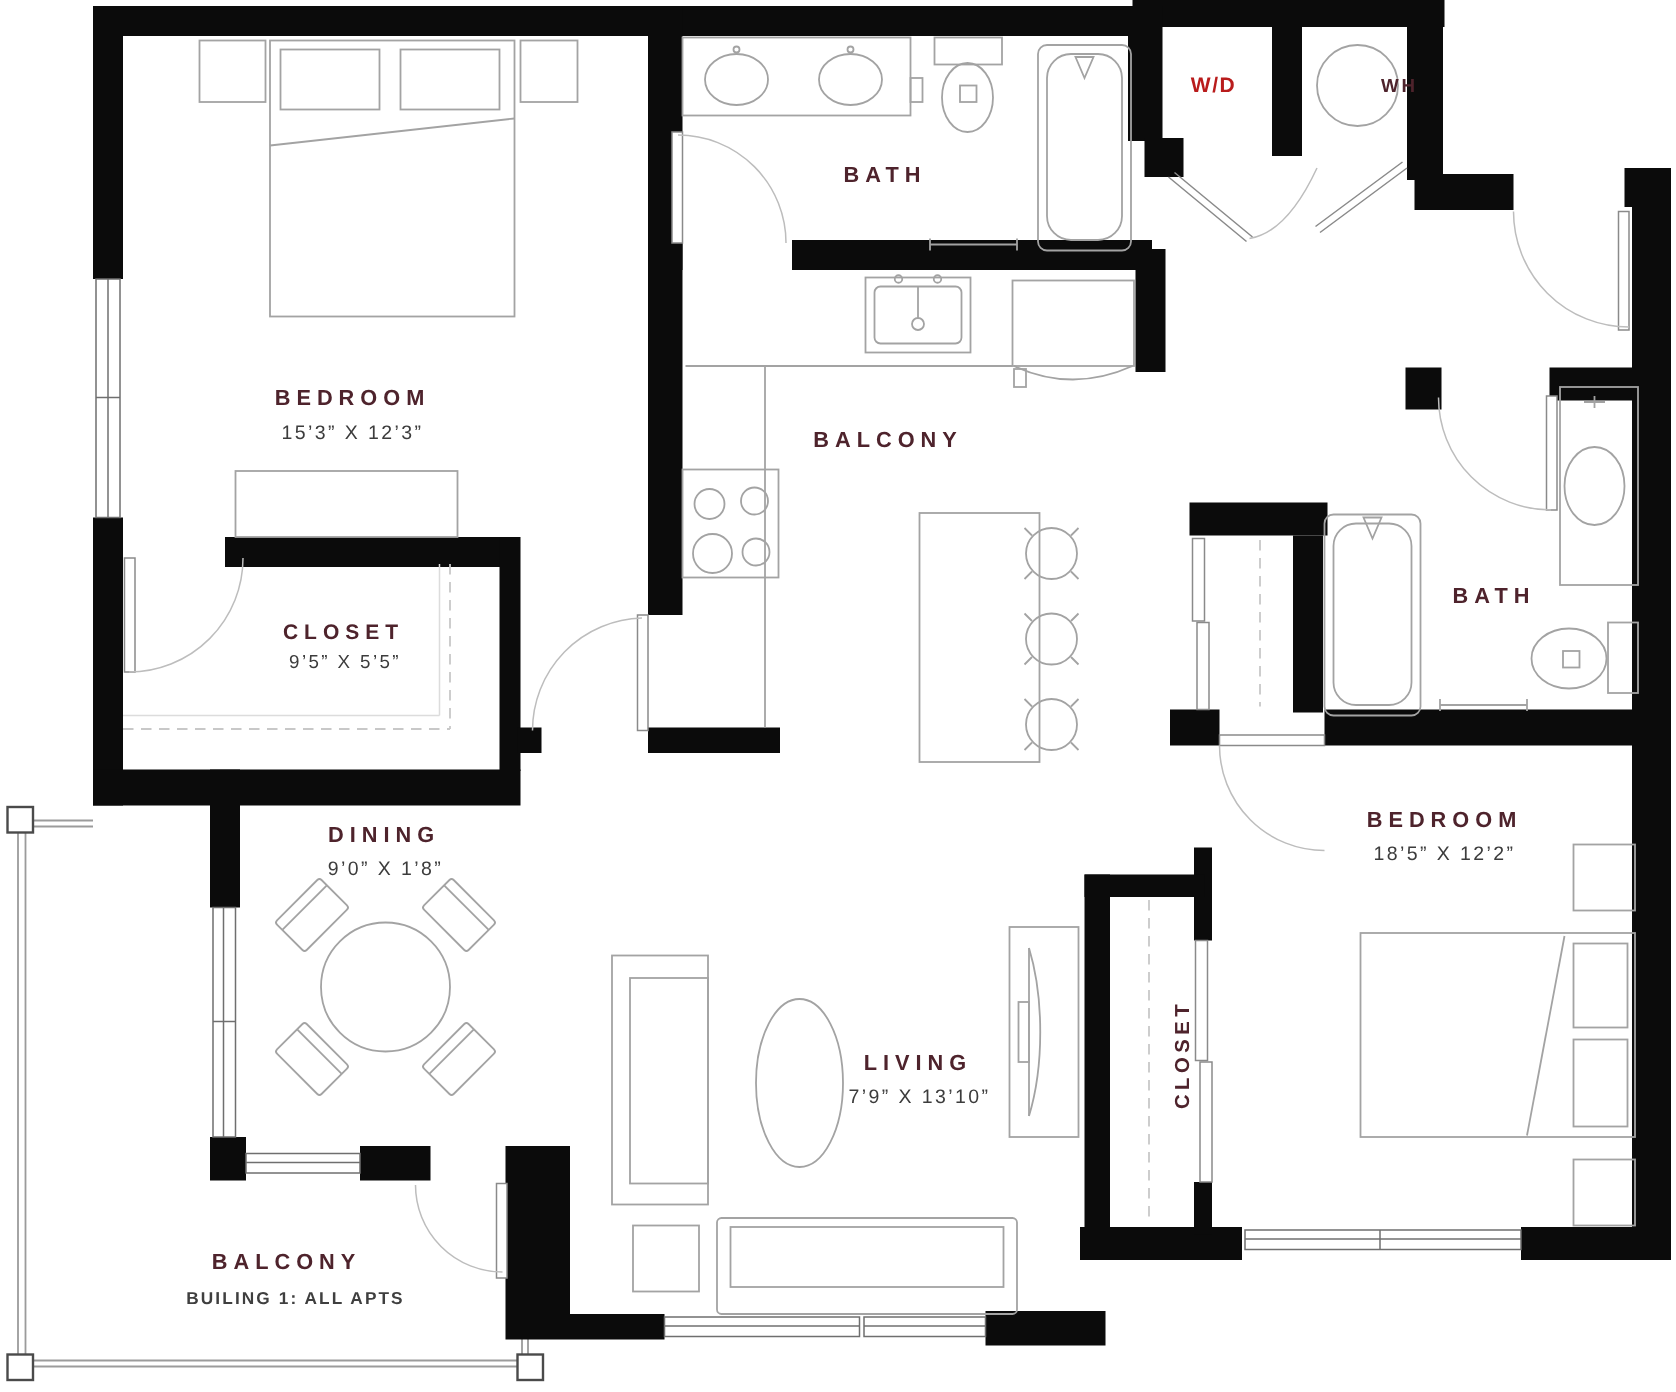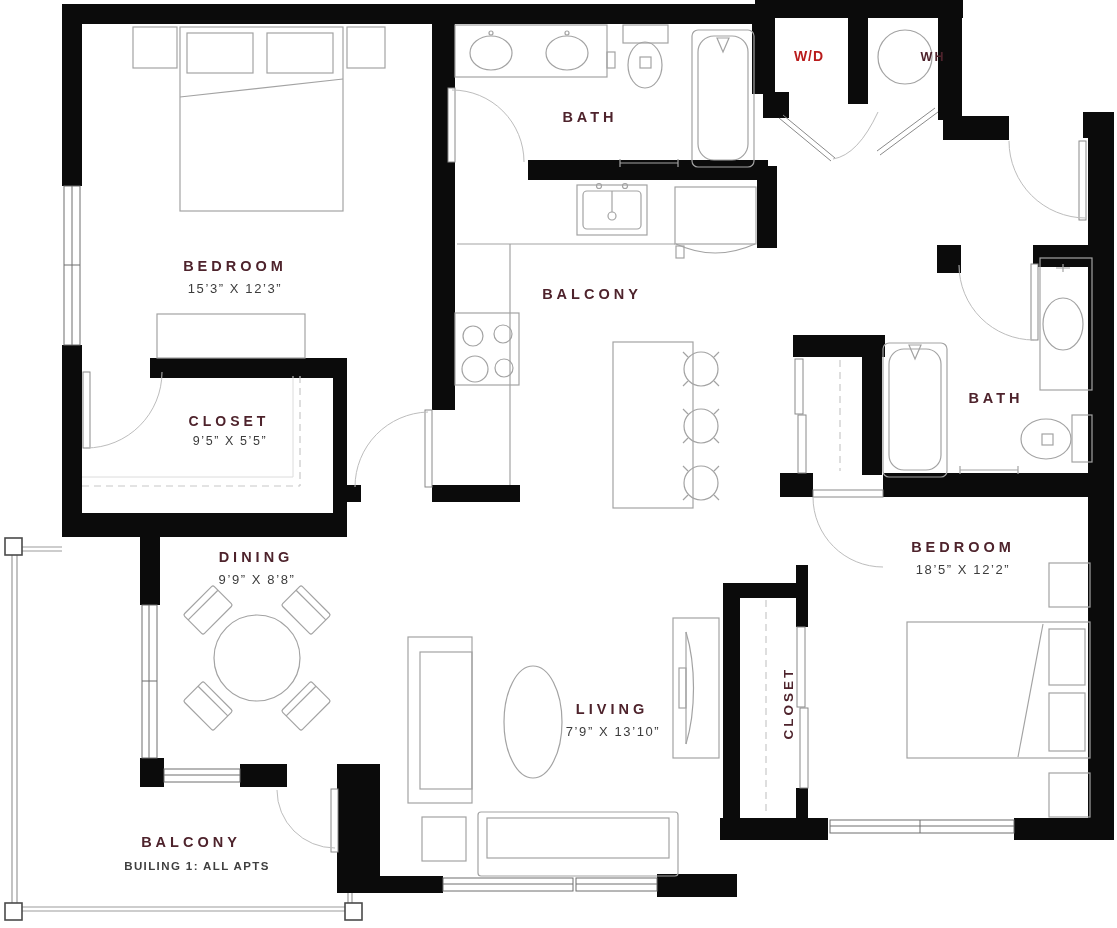--- a/index.html
+++ b/index.html
@@ -254,21 +254,21 @@
   <div class="lbl room" style="left:235px;top:266px">BEDROOM</div>
   <div class="lbl dim" style="left:235px;top:288px">15’3” X 12’3”</div>
 
   <div class="lbl room" style="left:229px;top:421px;font-size:14px">CLOSET</div>
   <div class="lbl dim" style="left:230px;top:441px;font-size:12.5px">9’5” X 5’5”</div>
 
   <div class="lbl room" style="left:590px;top:117px">BATH</div>
   <div class="lbl room" style="left:592px;top:294px">BALCONY</div>
 
   <div class="lbl room" style="left:256px;top:557px">DINING</div>
-  <div class="lbl dim" style="left:257px;top:579px">9’9” X 8’8”</div>
+  <div class="lbl dim" style="left:257px;top:579px">9’0” X 1’8”</div>
 
   <div class="lbl room" style="left:612px;top:709px">LIVING</div>
   <div class="lbl dim" style="left:613px;top:731px">7’9” X 13’10”</div>
 
   <div class="lbl room vert" style="left:788px;top:703px;font-size:13.5px;letter-spacing:3px">CLOSET</div>
 
   <div class="lbl room" style="left:996px;top:398px">BATH</div>
 
   <div class="lbl room" style="left:963px;top:547px">BEDROOM</div>
   <div class="lbl dim" style="left:963px;top:569px">18’5” X 12’2”</div>

